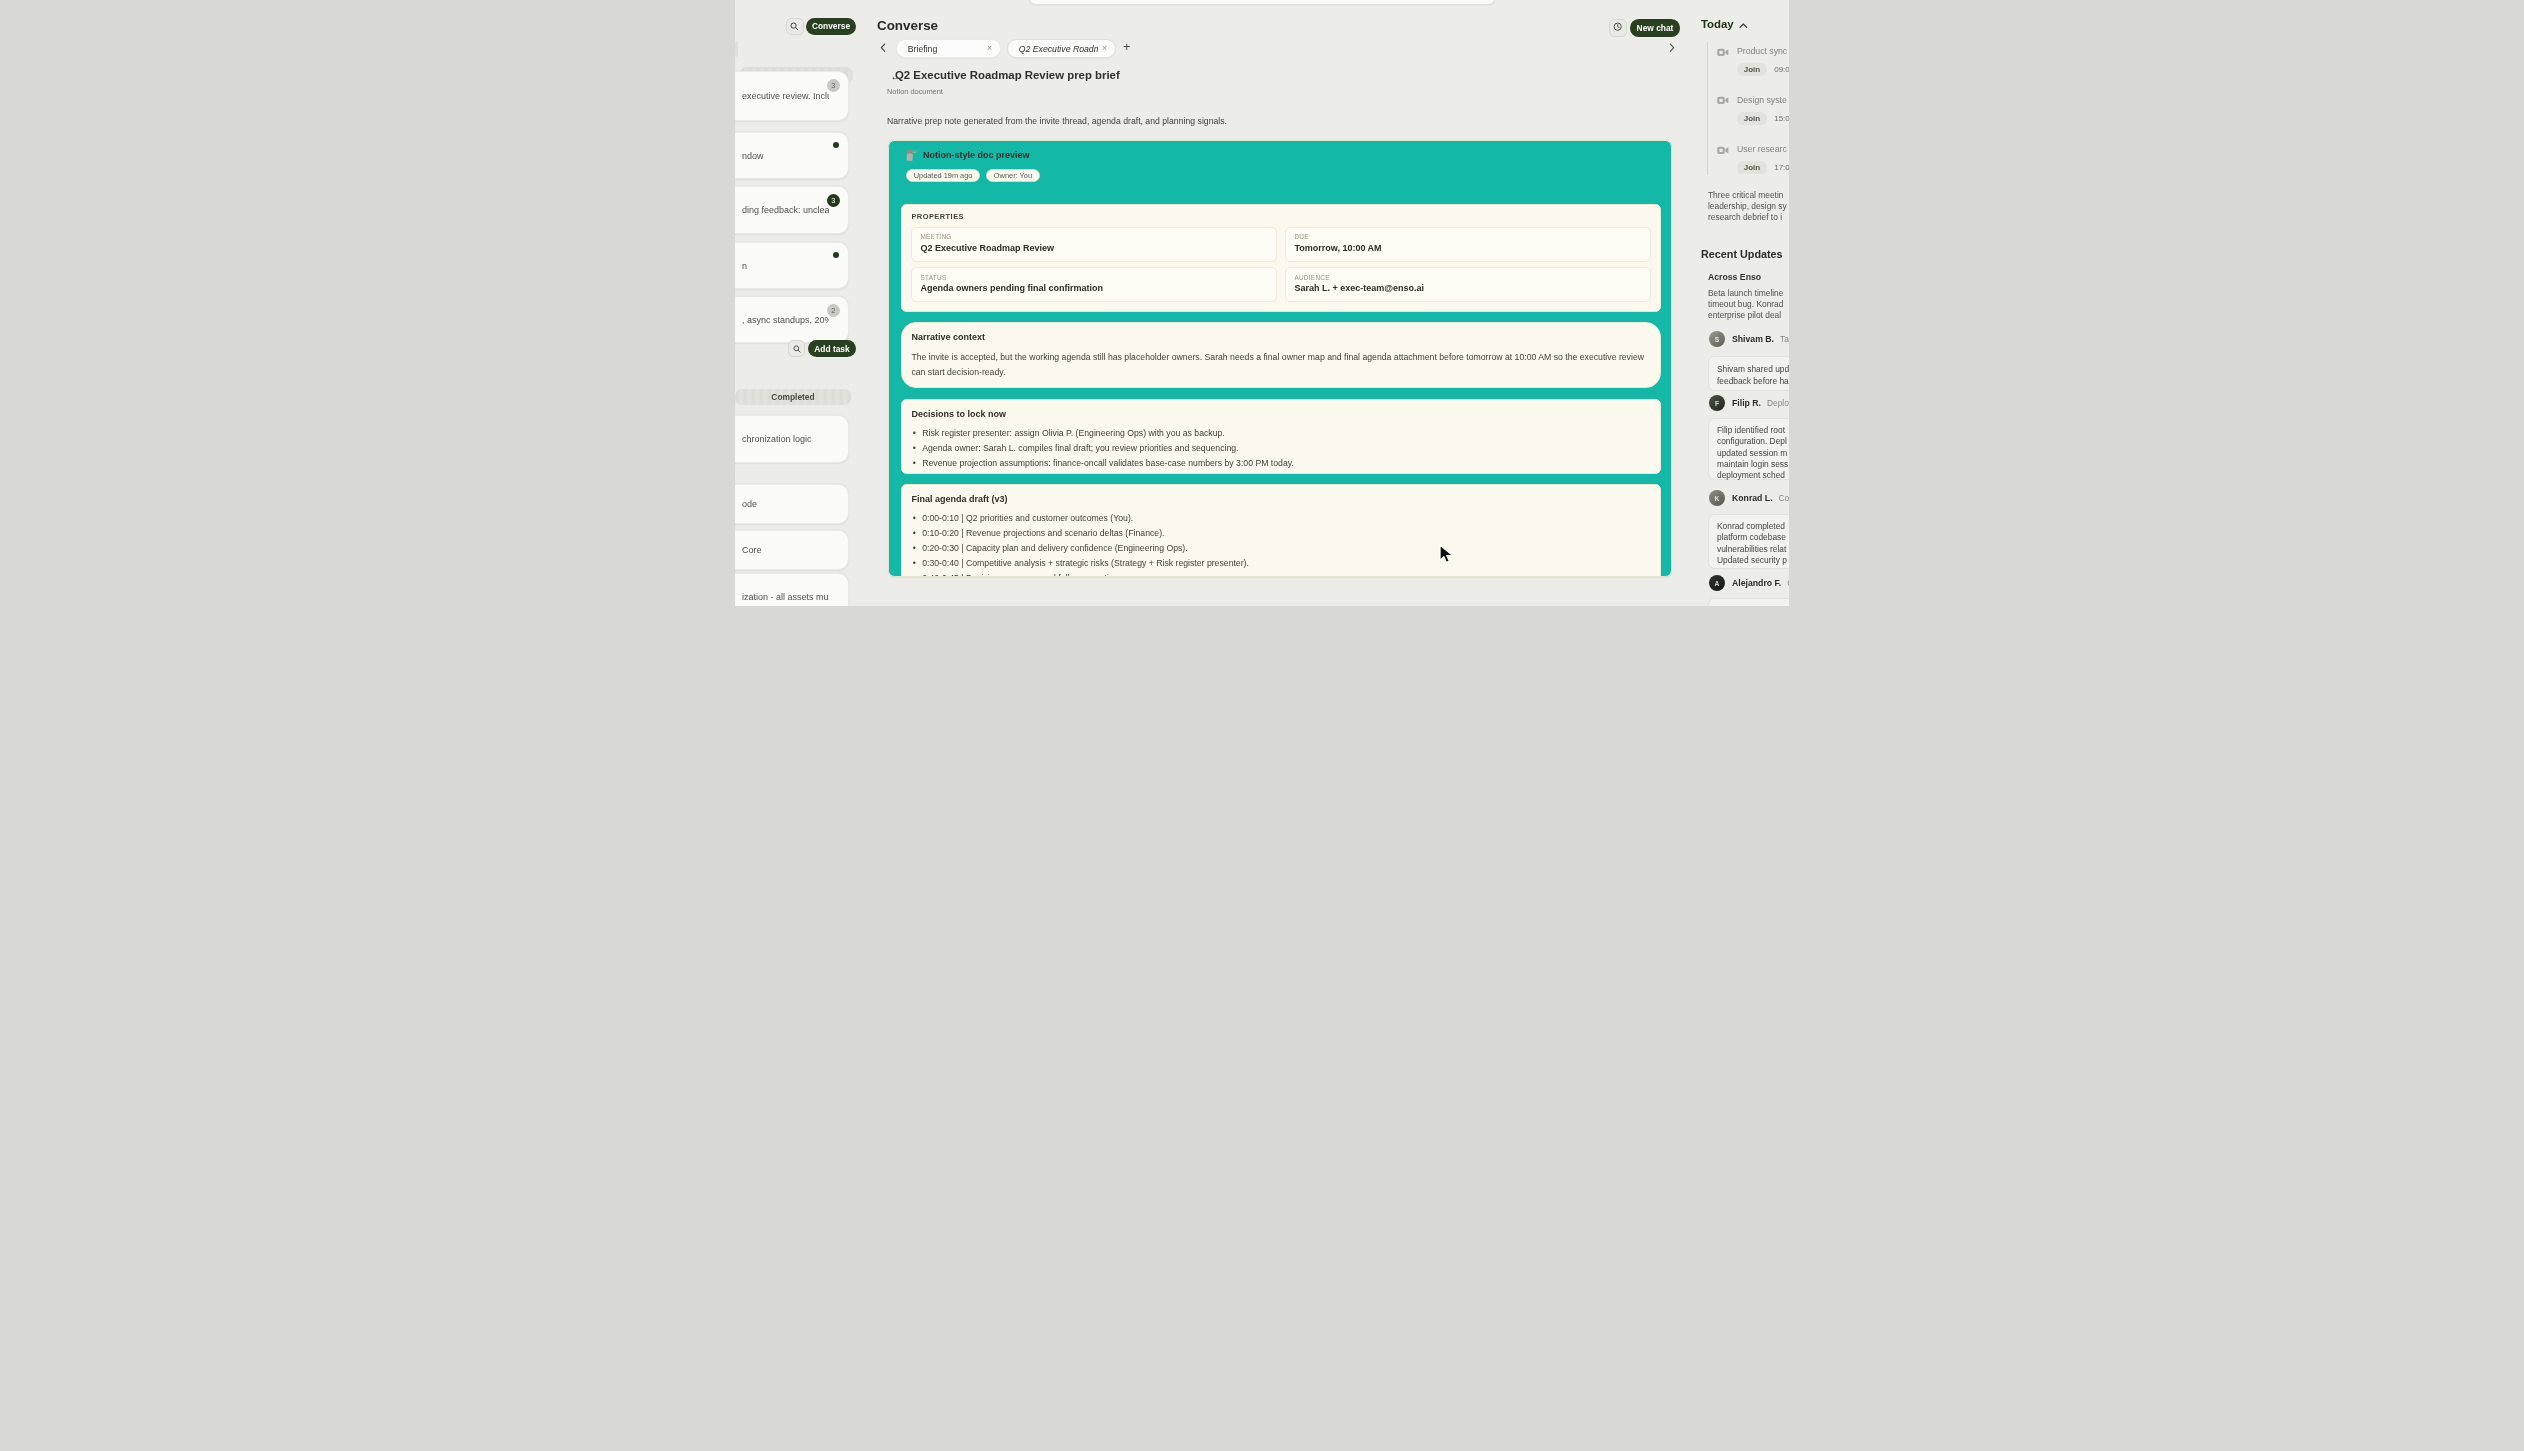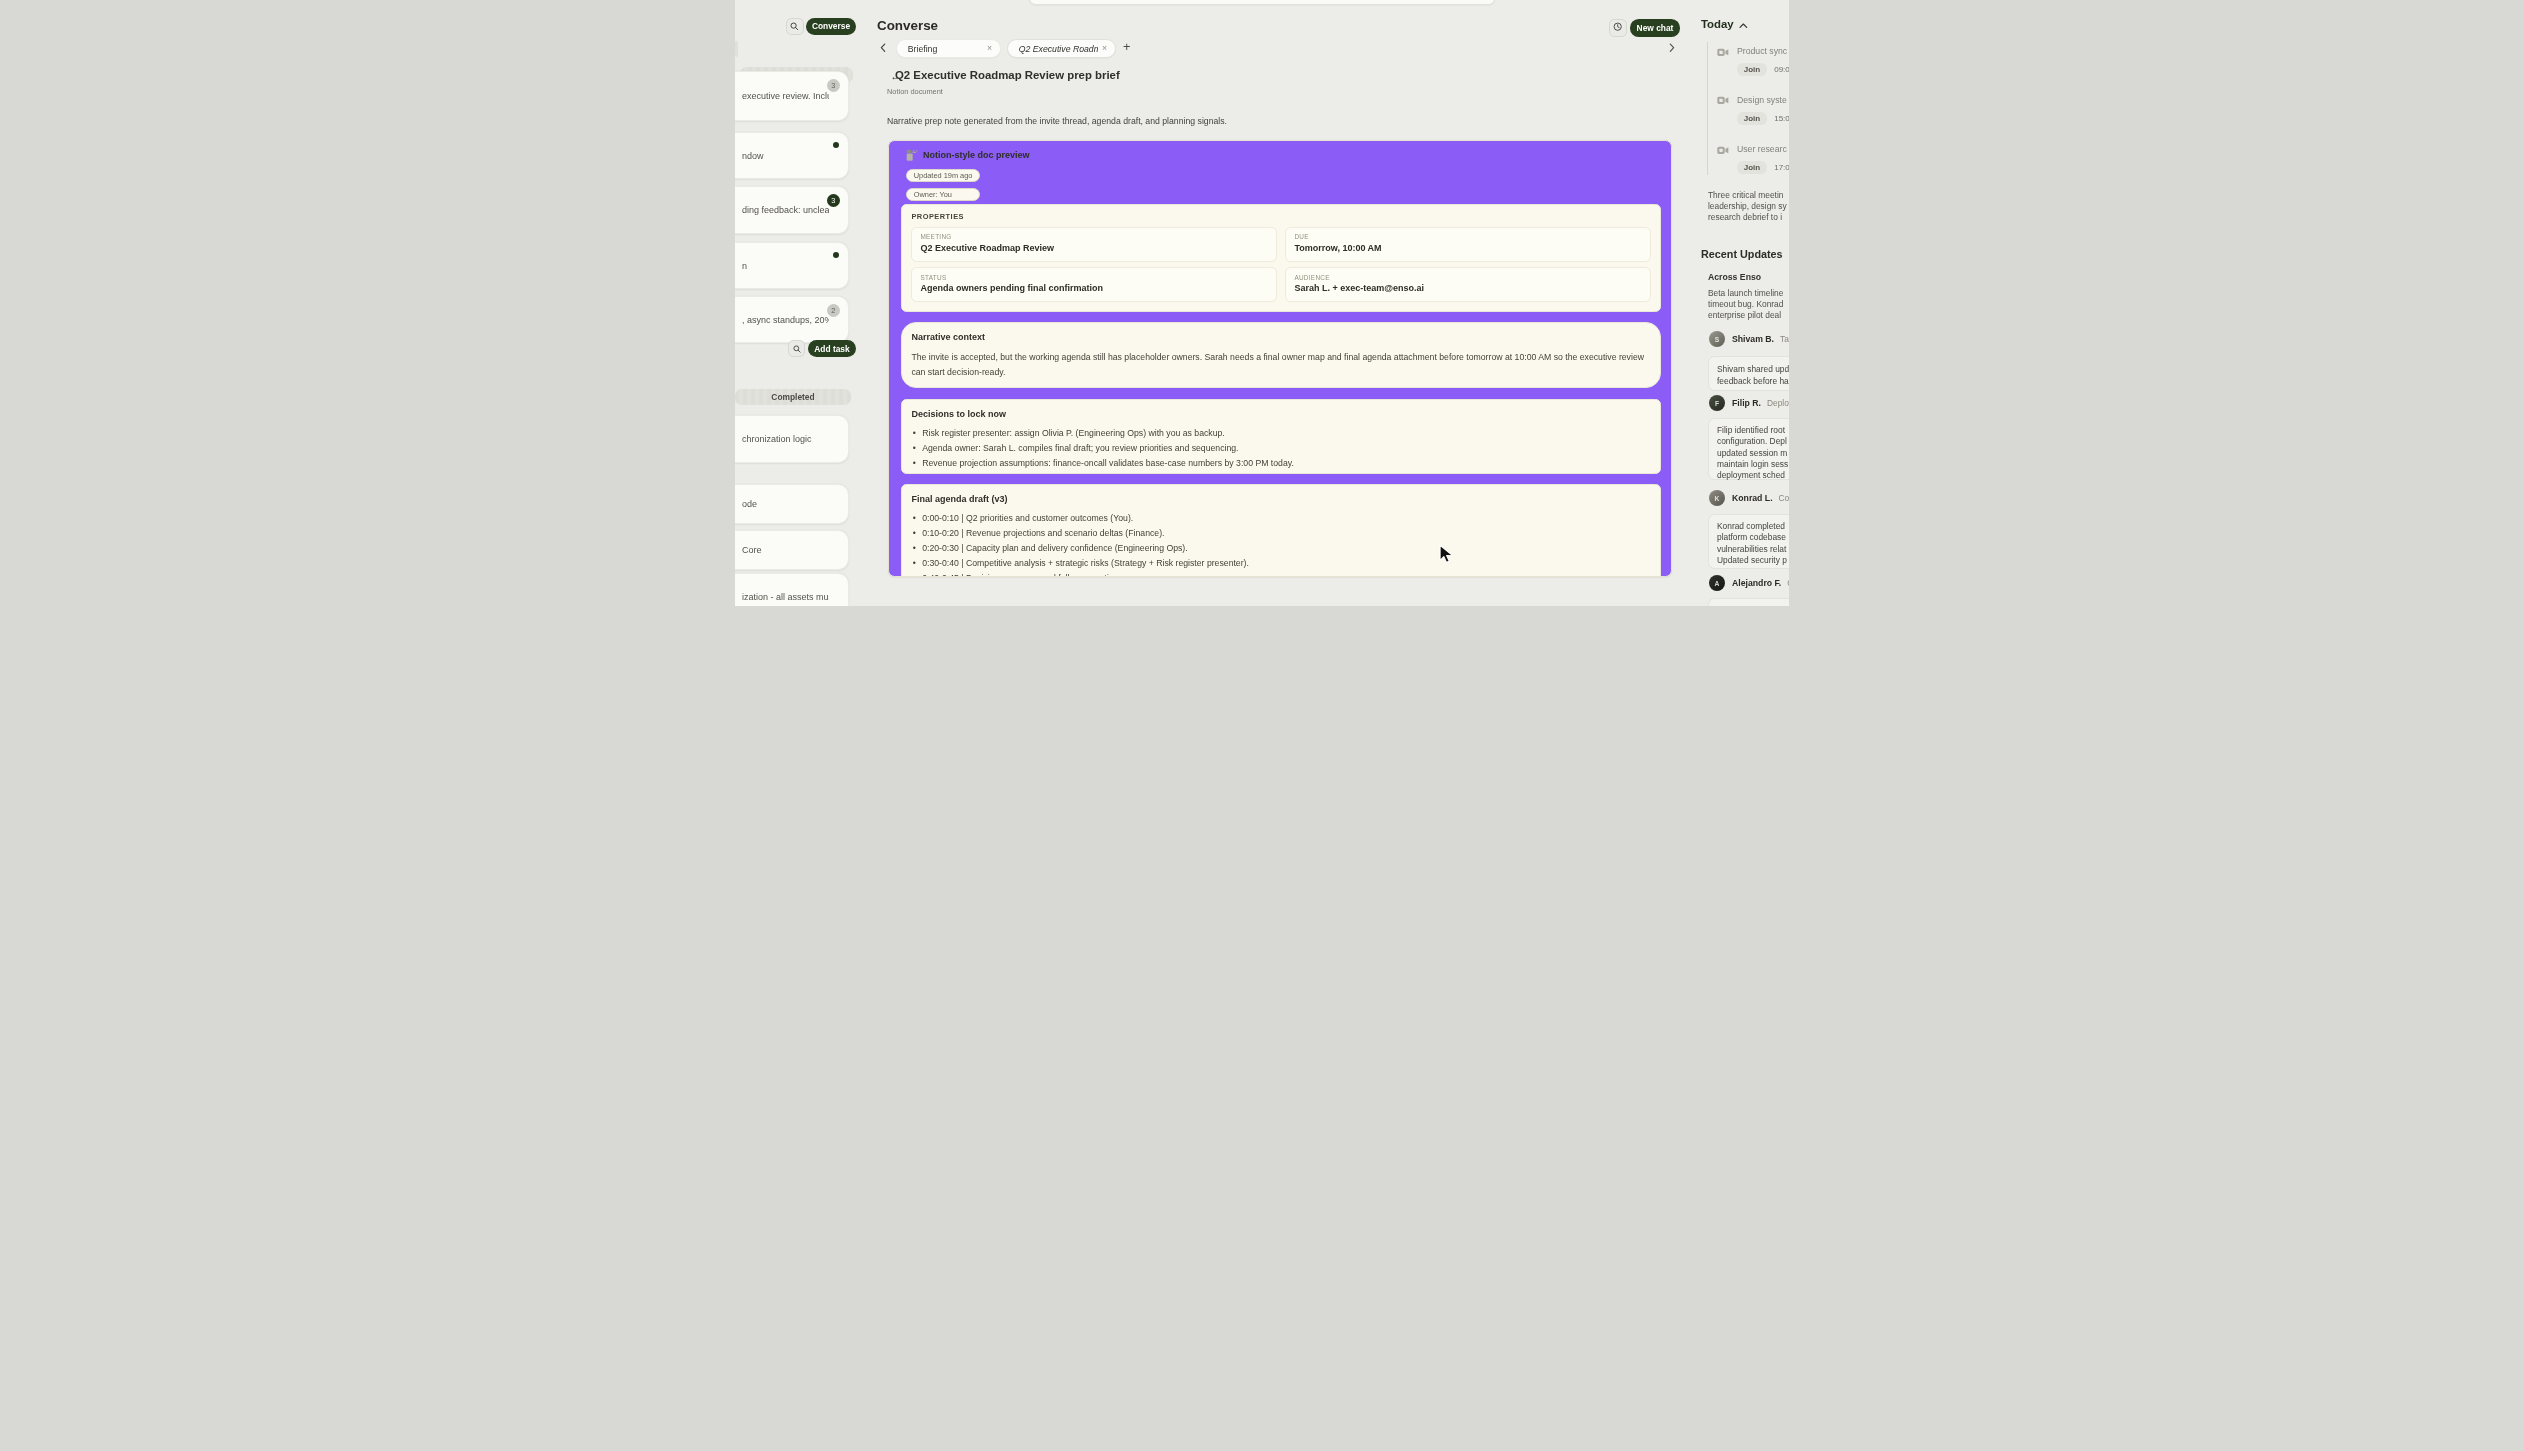--- a/index.html
+++ b/index.html
@@ -47,24 +47,24 @@
   .tab .tclose{margin:0 8px 0 4px;font-size:8.7px;color:#8d8c84;line-height:1;}
   #tabs-back{left:145px;top:42px;} #tabs-fwd{left:934px;top:42px;} 
   #tab-plus{left:388px;top:39px;font-size:12.8px;color:#4c4b44;}
 
   #doc-back{left:155px;top:70px;font-size:11.4px;color:#3b3a34;}
   #doc-title{left:160px;top:69px;font-size:11.4px;font-weight:bold;color:#30302a;}
   #doc-sub{left:152px;top:87px;font-size:7.4px;color:#75746c;}
   #doc-intro{left:152px;top:116px;font-size:8.7px;color:#44433c;}
 
   
-  #doc-card{left:153px;top:140px;width:784px;height:437px;background:#8b5cf6;border:0.7px solid #e6e3d3;border-radius:6.7px;box-shadow:0 0.7px 2px rgba(0,0,0,.06);overflow:hidden;}
+  #doc-card{left:153px;top:140px;width:784px;height:437px;background:#14b8a6;border:0.7px solid #e6e3d3;border-radius:6.7px;box-shadow:0 0.7px 2px rgba(0,0,0,.06);overflow:hidden;}
   #prev-icon{left:17px;top:8px;}
   #prev-title{left:34px;top:8.7px;font-size:9px;font-weight:bold;color:#2f2e28;}
-  #prev-badges{left:17px;top:27.6px;display:flex;gap:6px;flex-direction:column;}
+  #prev-badges{left:17px;top:27.6px;display:flex;gap:6px;}
   .mini-badge{height:13.4px;border:0.7px solid #ddd9c6;background:#fbf9ef;border-radius:6.7px;padding:0 6.7px;display:flex;align-items:center;font-size:7.4px;color:#5d5b50;}
 
   .doc-section{left:12px;width:760px;background:#fbf9ee;border:0.7px solid #ebe8d8;border-radius:5.4px;}
   #sec-props{top:63px;height:108px;}
   #sec-narr{top:181px;height:66px;border-radius:15px;}
   #sec-dec{top:258px;height:75px;}
   #sec-agenda{top:343px;height:134px;}
   .sec-title{position:absolute;left:9.4px;top:9.4px;font-size:9px;font-weight:bold;color:#2f2e28;}
   #props-label{left:9.4px;top:6.7px;font-size:7.4px;font-weight:bold;letter-spacing:0.5px;color:#45443c;}
   #props-grid{left:9.4px;top:22px;width:740px;display:grid;grid-template-columns:1fr 1fr;gap:5.4px 8px;}

